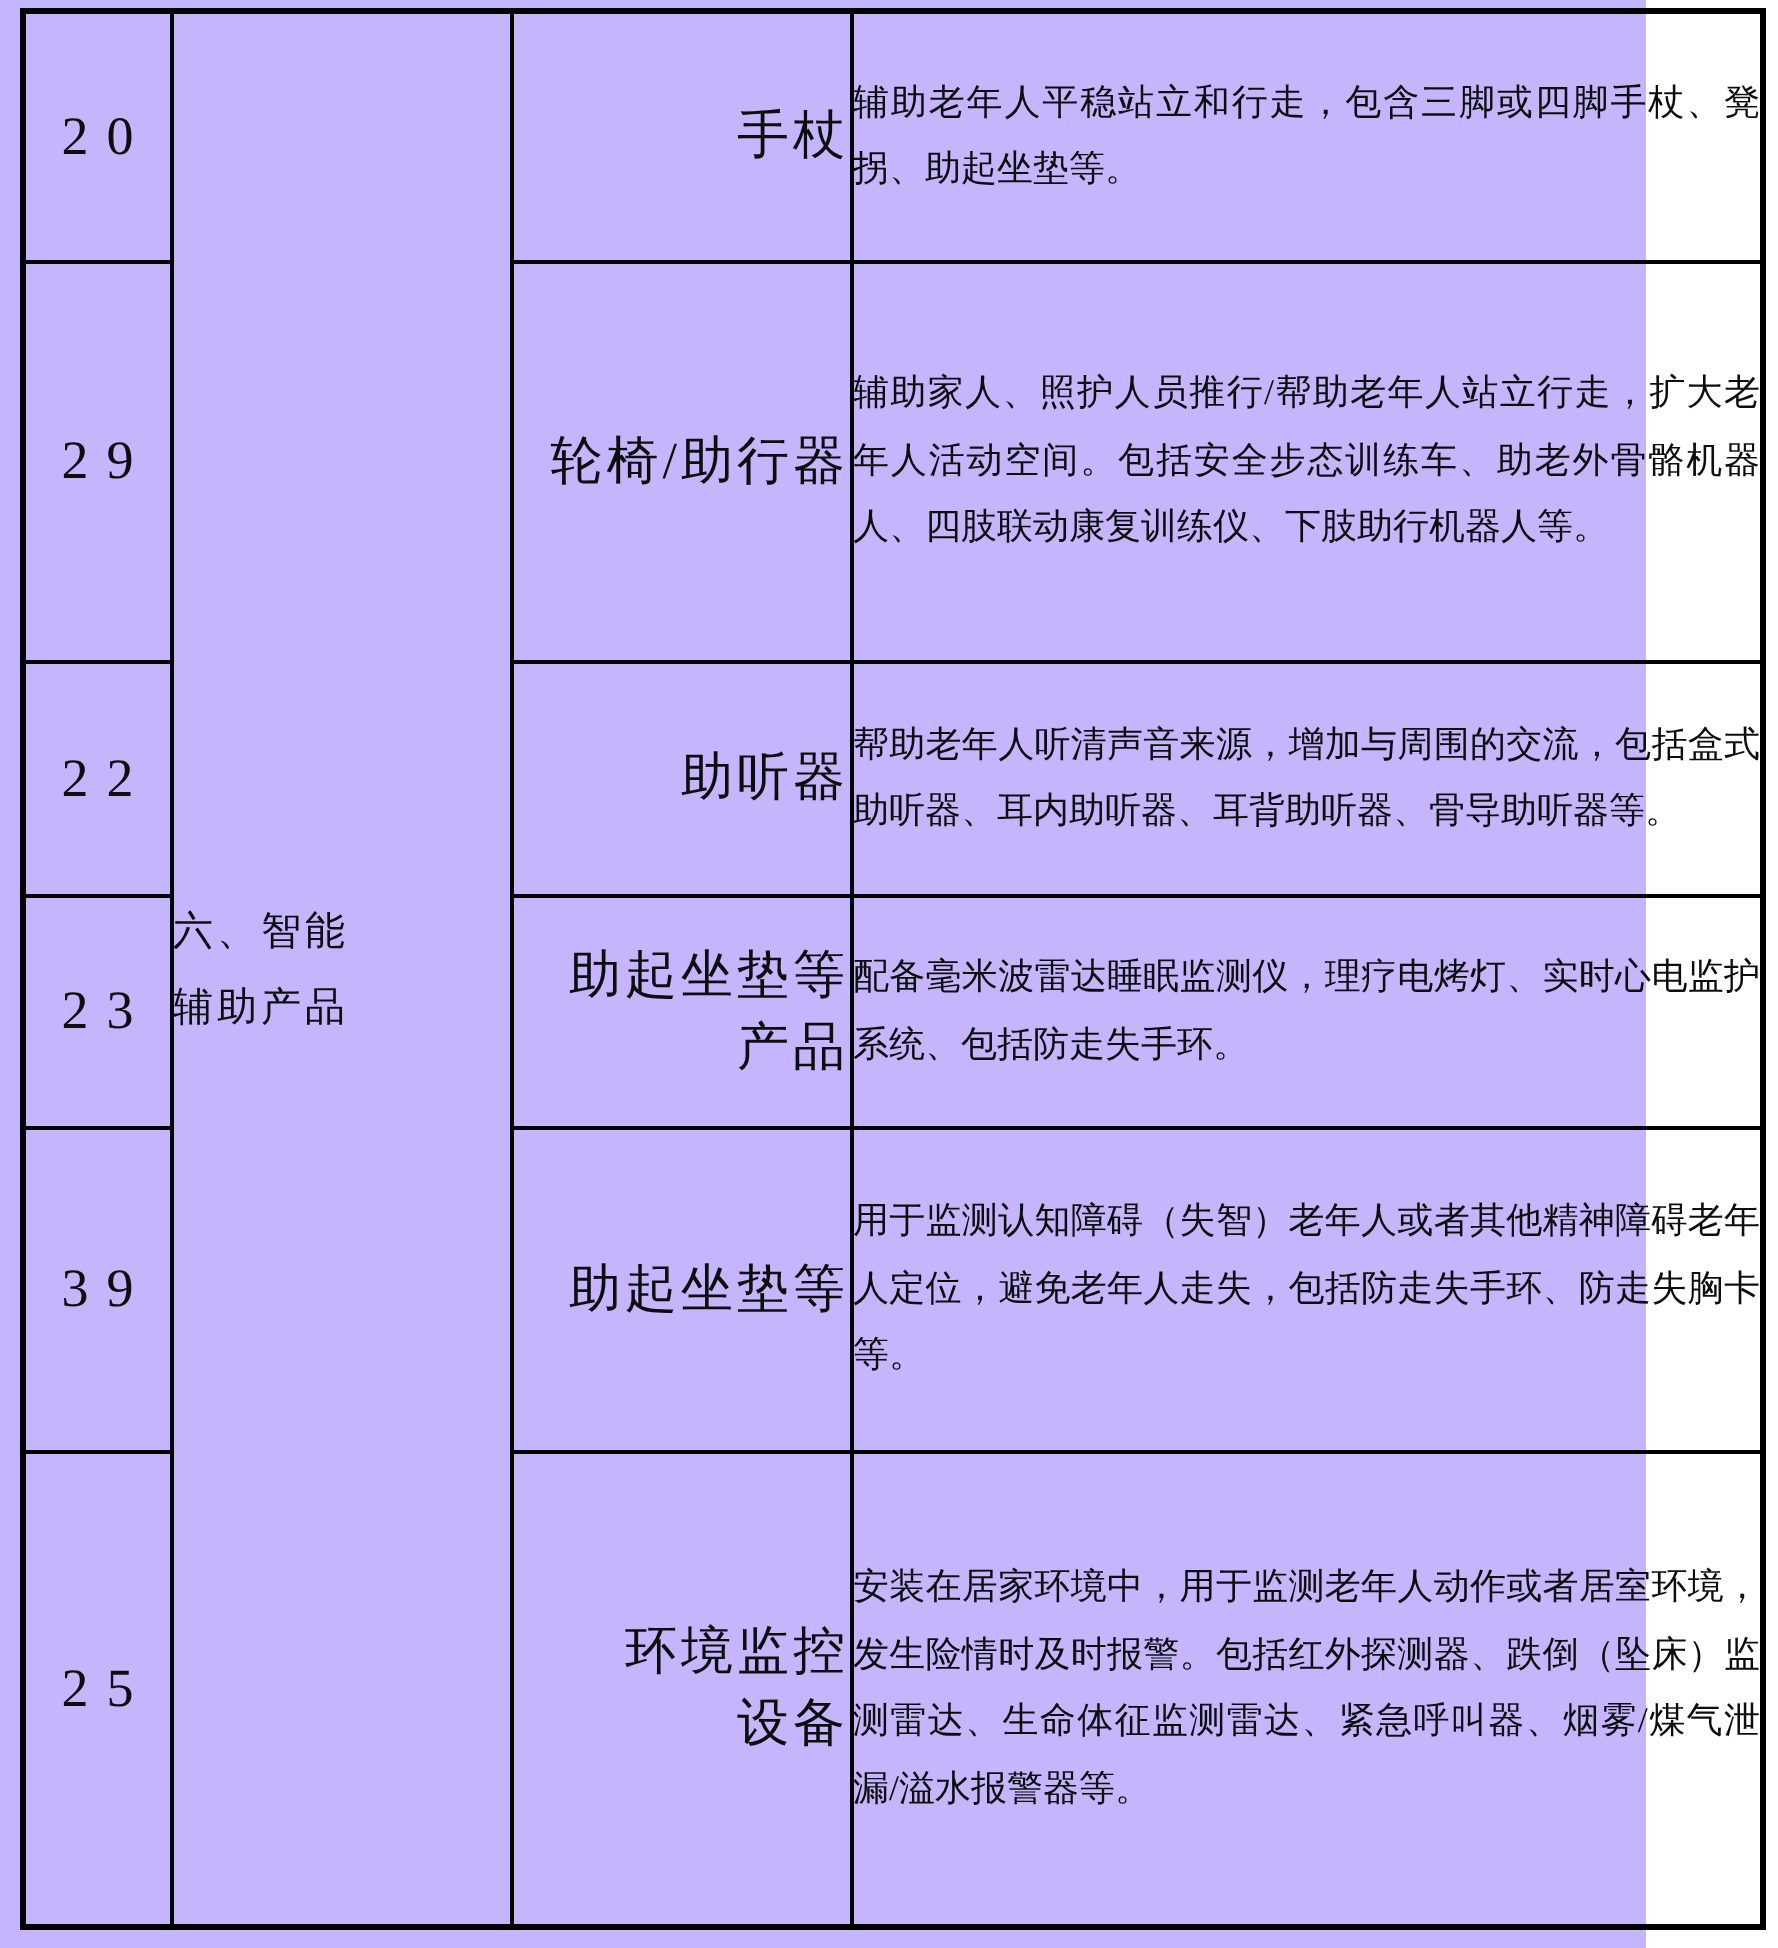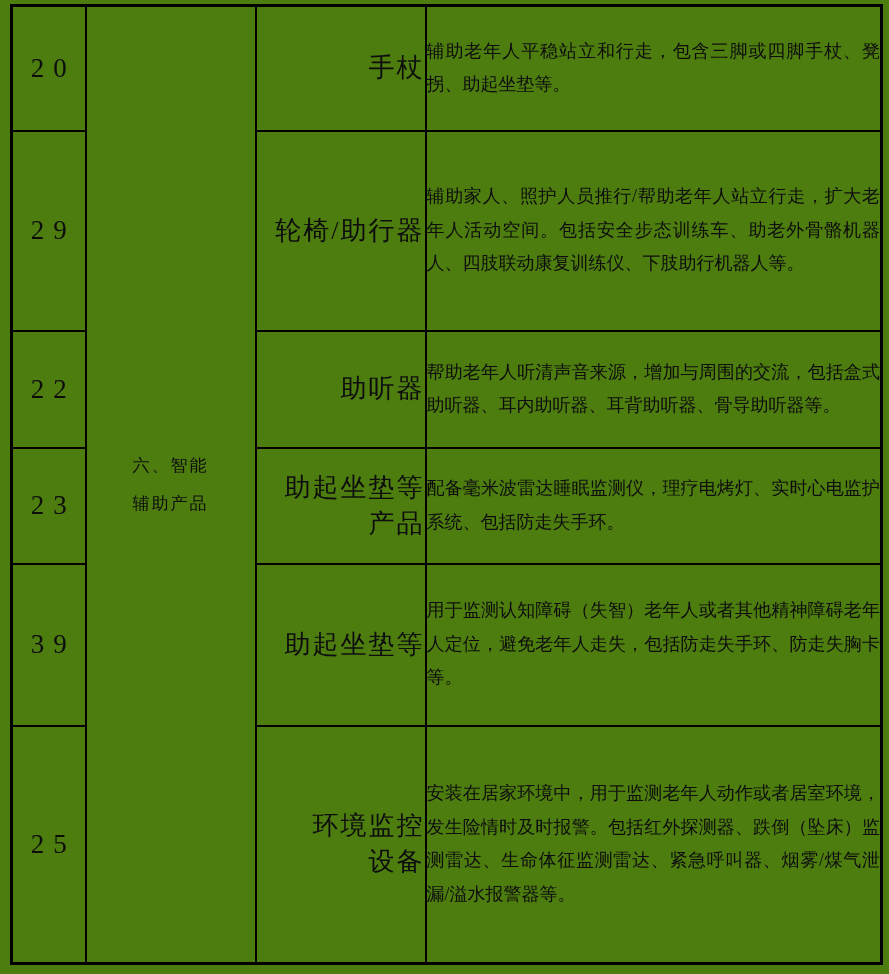--- a/index.html
+++ b/index.html
@@ -5,23 +5,23 @@
   html, body {
     margin: 0;
     padding: 0;
     background: #ffffff;
     width: 889px;
     height: 974px;
     overflow: hidden;
   }
   .page {
     position: relative;
-    width: 889px;
+    width: 823px;
     height: 974px;
-    background: #4d7c0f;
+    background: #c4b5fd;
     color: #0d0d0d;
     font-family: "Liberation Serif", "DejaVu Serif", serif;
   }
   table.doc-table {
     position: absolute;
     left: 10px;
     top: 4px;
     width: 870px;
     border-collapse: collapse;
     table-layout: fixed;
@@ -47,22 +47,21 @@
   tr.r5 { height: 238px; }
 
   td.num {
     text-align: center;
     font-size: 27px;
     letter-spacing: 9px;
     text-indent: 9px;
     font-family: "Liberation Serif", "DejaVu Serif", serif;
   }
   td.cat {
-    text-align: center;
-    font-size: 17px;
+    font-size: 20px;
     line-height: 38px;
     letter-spacing: 2px;
     white-space: pre-line;
   }
   td.prod {
     text-align: right;
     font-size: 26px;
     line-height: 36px;
     letter-spacing: 2px;
     white-space: pre-line;

